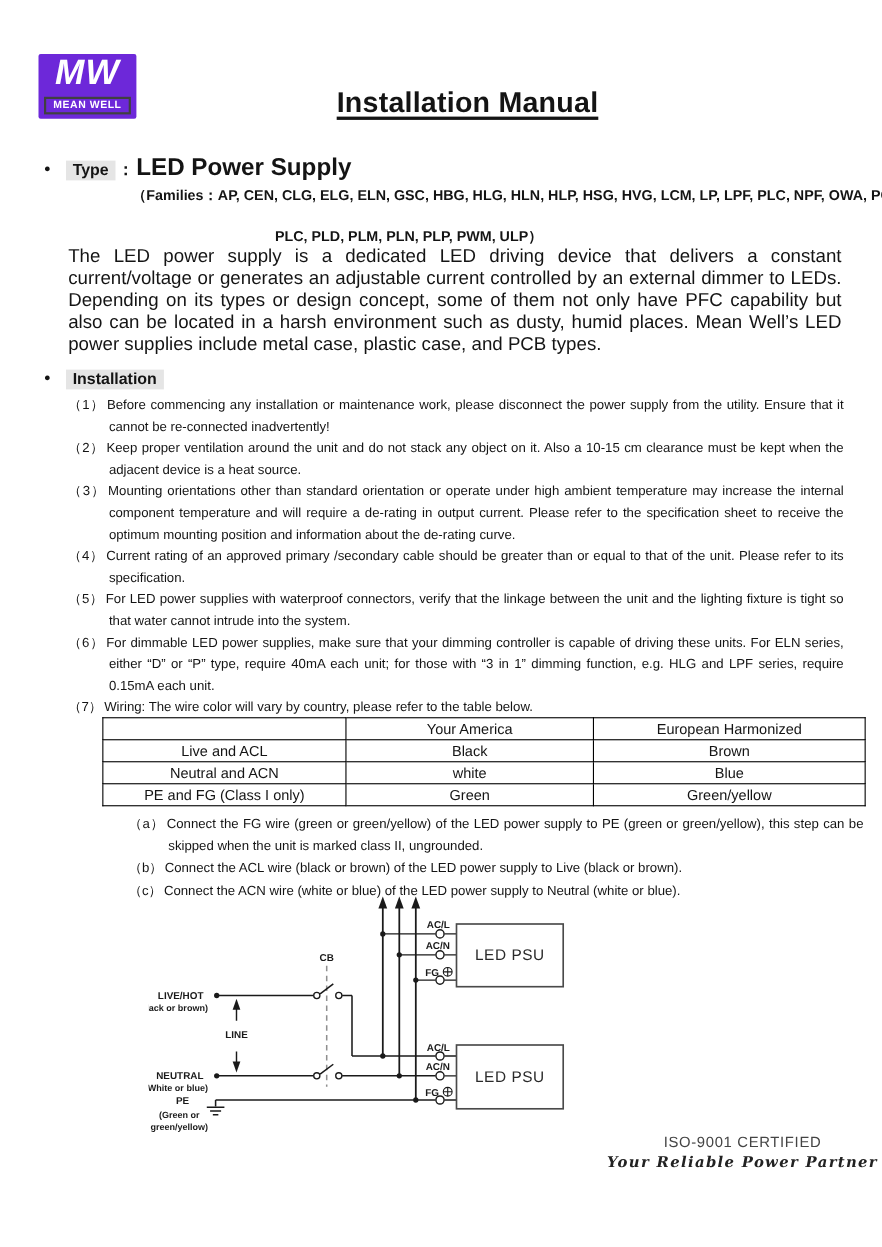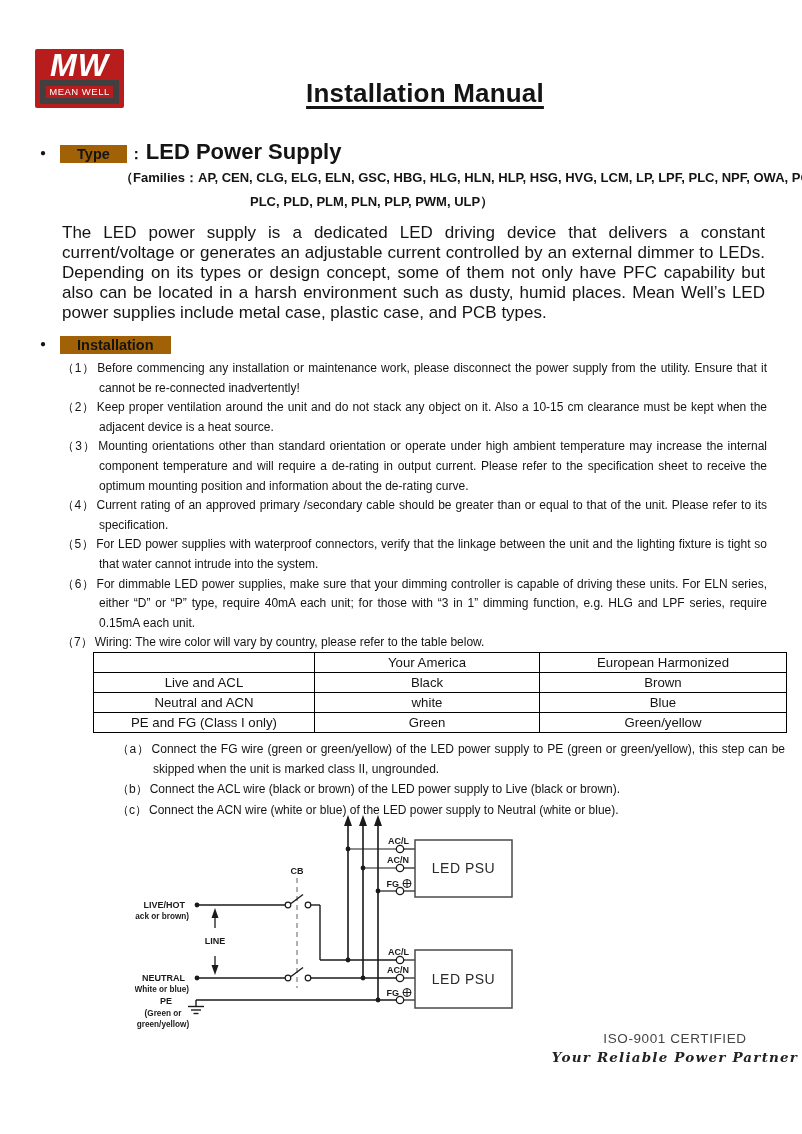--- a/index.html
+++ b/index.html
@@ -2,52 +2,52 @@
 <html><head>
 <meta charset="utf-8">
 <style>
   html,body { margin:0; padding:0; background:#fff; }
   .page {
     position:relative; width:802px; height:1134px; background:#ffffff;
     font-family:"Liberation Sans",sans-serif; color:#141414; overflow:hidden;
   }
 
   
-  .logo { position:absolute; left:35px; top:49px; width:89px; height:59px; background:#b91c1c; border-radius:2px; }
+  .logo { position:absolute; left:35px; top:49px; width:89px; height:59px; background:#6d28d9; border-radius:2px; }
   .logo-mw {
     position:absolute; top:-2px; left:0; right:0; text-align:center;
     font-size:32px; font-weight:bold; font-style:italic; color:#fff; letter-spacing:1px;
   }
   .logo-name {
-    position:absolute; left:5px; right:5px; bottom:4px; border:6px solid #404040;
-    color:#fff; font-size:9.5px; font-weight:normal; text-align:center;
+    position:absolute; left:5px; right:5px; bottom:4px; border:2px solid #404040;
+    color:#fff; font-size:9.5px; font-weight:bold; text-align:center;
     letter-spacing:0.5px; line-height:12px; white-space:nowrap;
   }
 
   
   .title-wrap { position:absolute; top:78px; left:0; width:850px; text-align:center; }
   .title {
     font-size:26px; font-weight:bold; text-decoration:underline;
     text-decoration-thickness:2.5px; text-underline-offset:4px; letter-spacing:0.2px;
   }
 
   
   .bullet { font-size:10px; vertical-align:3px; margin-right:14px; }
-  .hl { background:#a16207; font-weight:bold; font-size:14.5px; padding:1px 17px;margin-top:40px; }
+  .hl { background:#e5e5e5; font-weight:bold; font-size:14.5px; padding:1px 6px;margin-top:40px; }
   .body-text { font-size:17px; line-height:20px; text-align:justify; }
 
   .sec { position:absolute; left:40px; width:728px; }
   .sec-type   { top:139px; }
   .sec-intro  { top:220px; }
   .sec-inst   { top:336px; }
 
   .type-colon { font-weight:bold; font-size:15px; margin:0 2px; }
   .type-value { font-weight:bold; font-size:22px;text-align:right; }
   .families { margin-top:4px; margin-left:80px; font-weight:bold; font-size:13px; white-space:nowrap; }
-  .families-2 { margin-left:210px; margin-top:6px; }
+  .families-2 { margin-left:210px; margin-top:19px; }
 
   .intro-body { margin-top:3px; margin-left:22px; width:703px; }
 
   .inst-items { margin-top:5px; margin-left:22px; width:705px; }
   .li { text-align:justify; line-height:19.6px; font-size:12px; padding-left:37px; text-indent:-37px; }
   .li .num { margin-right:2px; }
 
   
   .tbl-wrap { position:absolute; top:652px; left:93px; }
   table { border-collapse:collapse; font-size:13.2px; color:#141414; }

